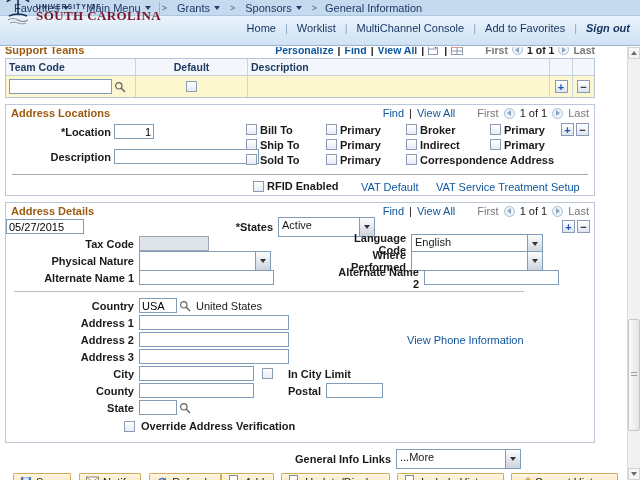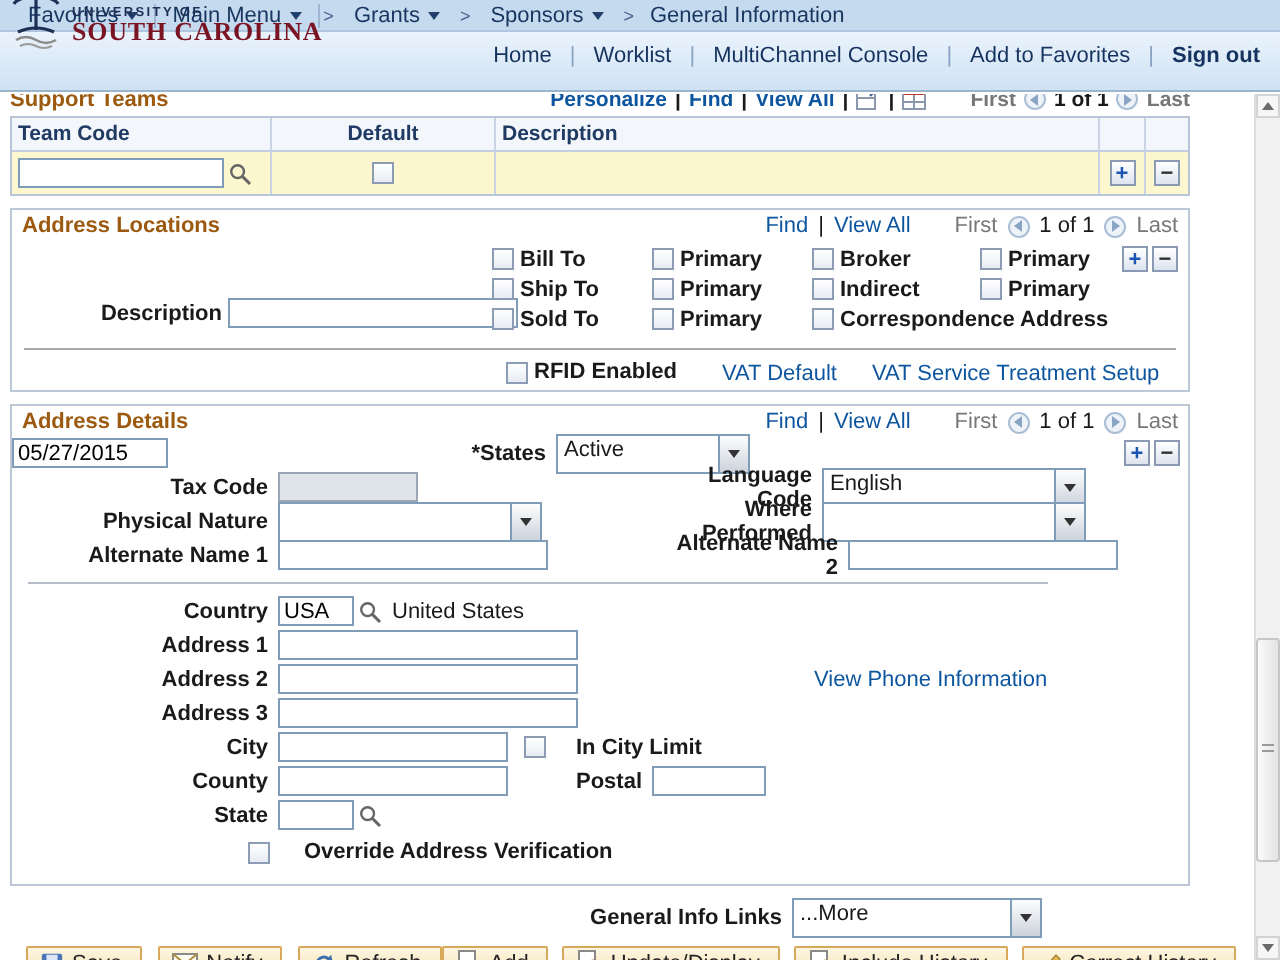--- a/index.html
+++ b/index.html
@@ -16,21 +16,21 @@
 
   
   .banner { height:30px; background:linear-gradient(#eaf3fc,#cfe2f4); border-bottom:1px solid #9db4cd; position:relative; }
   .logo { position:absolute; left:3px; top:-13px; z-index:6; display:flex; align-items:flex-start; }
   .logo-text { margin-left:3px; margin-top:16px; }
   .logo-l1 { font-size:6.5px; font-weight:bold; letter-spacing:1.2px; color:#1c2f55; }
   .logo-l2 { font-family:"Liberation Serif", serif; font-size:13px; font-weight:bold; letter-spacing:.4px; color:#7a1423; line-height:12px; }
   .hdr-links { position:absolute; right:10px; top:6px; display:flex; align-items:center; gap:9px; color:#16335f;padding-left:24px; }
   .hdr-links a { color:#16335f; text-decoration:none; cursor:pointer; }
   .hdr-sep { color:#8aa3c2; }
-  .signout { font-weight:bold; color:#0a2240; }
+  .signout { font-weight:bold; color:#0a2240;font-style:italic; }
 
   
   .content { position:absolute; top:47px; left:0; width:627px; bottom:0; background:#fff; overflow:hidden; padding-left:5px; }
   .section-w { width:590px; }
   a.pslink, .pslink { color:#0d569f; text-decoration:none; cursor:pointer; }
   .dim { color:#777; }
   .circ { width:11px; height:11px; border:1px solid #a9bdd6; border-radius:50%; background:#eef3f9; display:inline-flex; align-items:center; justify-content:center; }
   .tri-l { width:0;height:0;border-top:3px solid transparent;border-bottom:3px solid transparent;border-right:4px solid #8aa4c4; }
   .tri-r { width:0;height:0;border-top:3px solid transparent;border-bottom:3px solid transparent;border-left:4px solid #8aa4c4; }
   .sec-title { color:#9c5a10; font-weight:bold; }
@@ -82,21 +82,21 @@
 
   
   .frow { display:flex; align-items:center; height:17px; }
   .l1 { width:133px; text-align:right; font-weight:bold; padding-right:5px; flex:none; }
   .f1 { width:197px; display:flex; align-items:center; flex:none; }
   .l2 { width:75px; text-align:right; font-weight:bold; padding-right:5px; flex:none; }
   .f2 { display:flex; align-items:center; }
   .pm { margin-left:auto; padding-right:4px; display:flex; gap:2px; }
   .divider { border-top:1px solid #b5bdc9; margin:5px 70px 5px 8px; }
   .phone-link { margin-left:118px; }
-  .ind-row { padding-left:118px; display:flex; align-items:center; gap:17px; height:20px; font-weight:bold; }
+  .ind-row { padding-left:118px; display:flex; align-items:center; gap:6px; height:20px; font-weight:bold; }
 
   
   .gil-row { margin-top:7px; display:flex; align-items:center; justify-content:flex-end; padding-right:74px; height:18px; }
   .gil-row .lbl { font-weight:bold; padding-right:5px; }
   .toolbar { margin-top:4px; display:flex; align-items:center; padding:0 27px 0 8px; height:20px; }
   .tleft { display:flex; gap:8px; }
   .tright { margin-left:auto; display:flex; gap:7px; }
   .btn { display:inline-flex; align-items:center; gap:4px; border:1px solid #d8a958; background:linear-gradient(#fdf6e3,#f4dda4); padding:1px 9px 2px 6px; font-size:11px; color:#222; cursor:pointer; border-radius:1px; height:19px; white-space:nowrap; }
 
   
@@ -250,20 +250,24 @@
             <span class="tri-l"></span>
           </span>
         <span>1 of 1</span>
         <span class="circ">
             <span class="tri-r"></span>
           </span>
         <span class="dim">Last</span>
       </div>
     </div>
     <div class="al-body">
+      <div class="al-lblrow" style="left:0; top:2px;">
+        <span class="lblr" style="width:105px">*Location</span>
+        <input class="tb num" style="width: 40px; margin-left: 3px;" value="1">
+      </div>
       <div class="al-lblrow" style="left:0; top:27px;">
         <span class="lblr" style="width:105px">Description</span>
         <input class="tb" style="width: 145px; margin-left: 3px;">
       </div>
       <div class="cbgrid">
         <div class="cbrow">
           <span class="cbcell cw1">
               <span class="cb"></span>
               <span>Bill To</span>
             </span>

